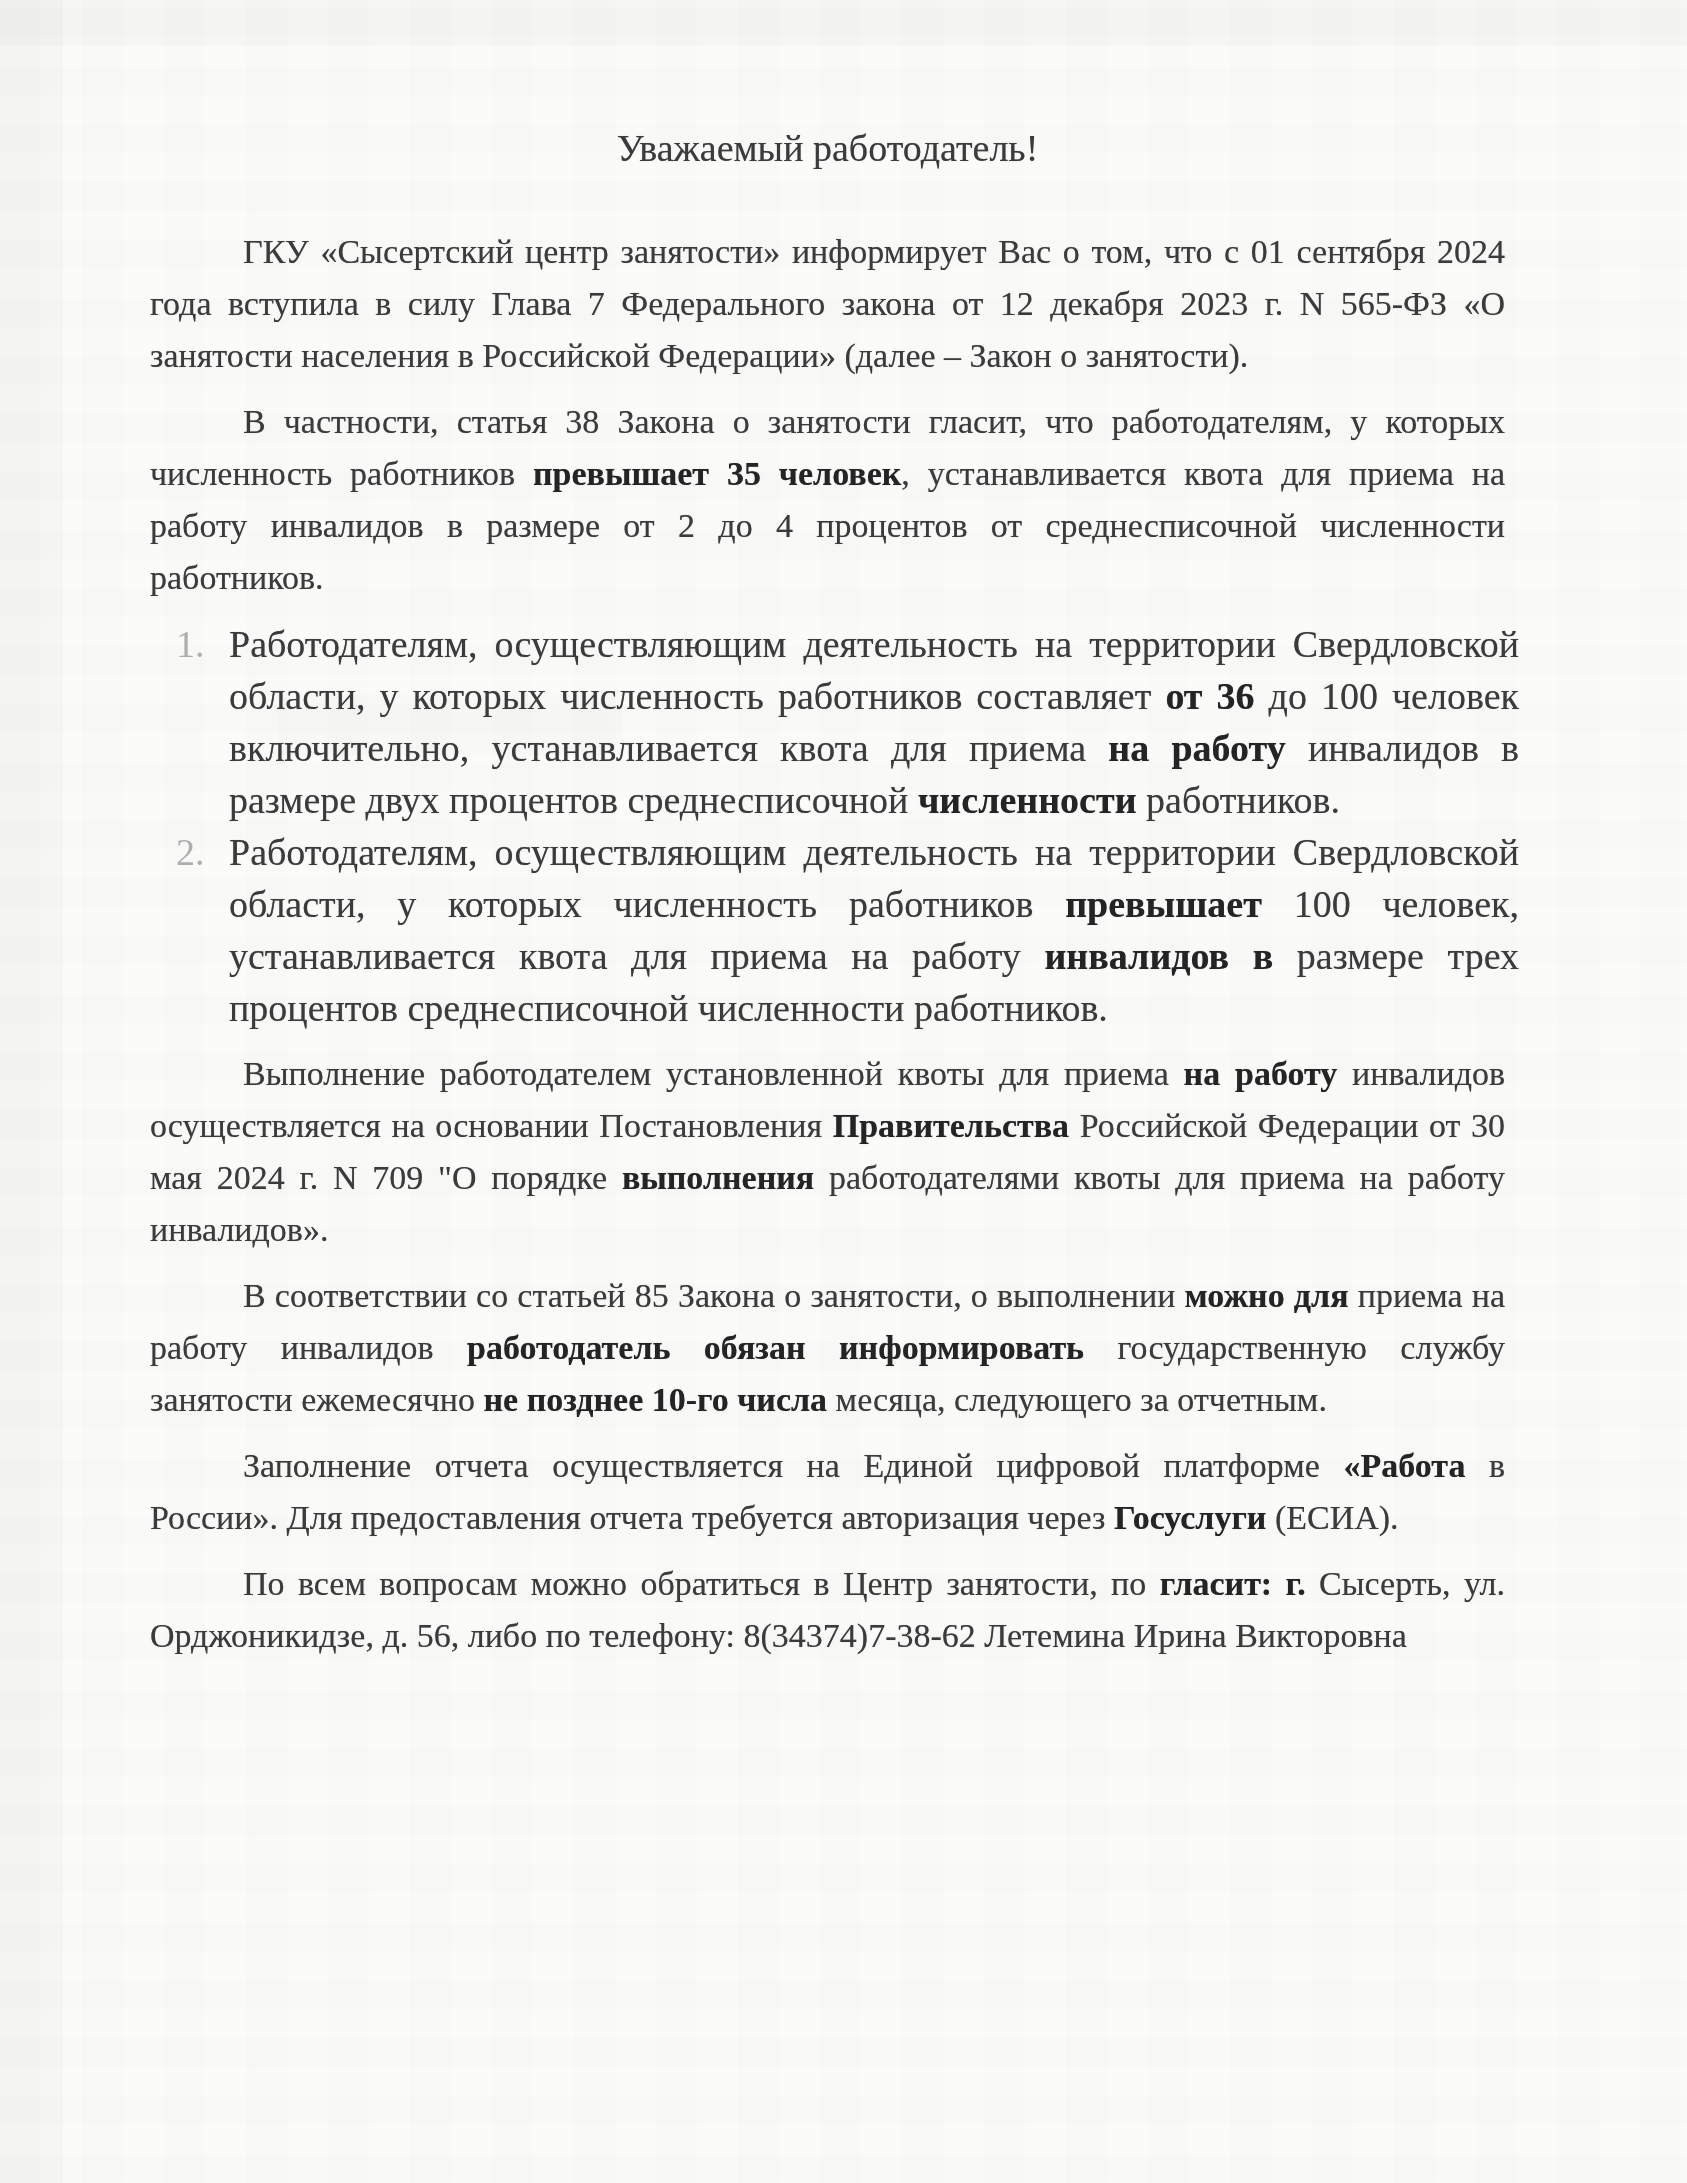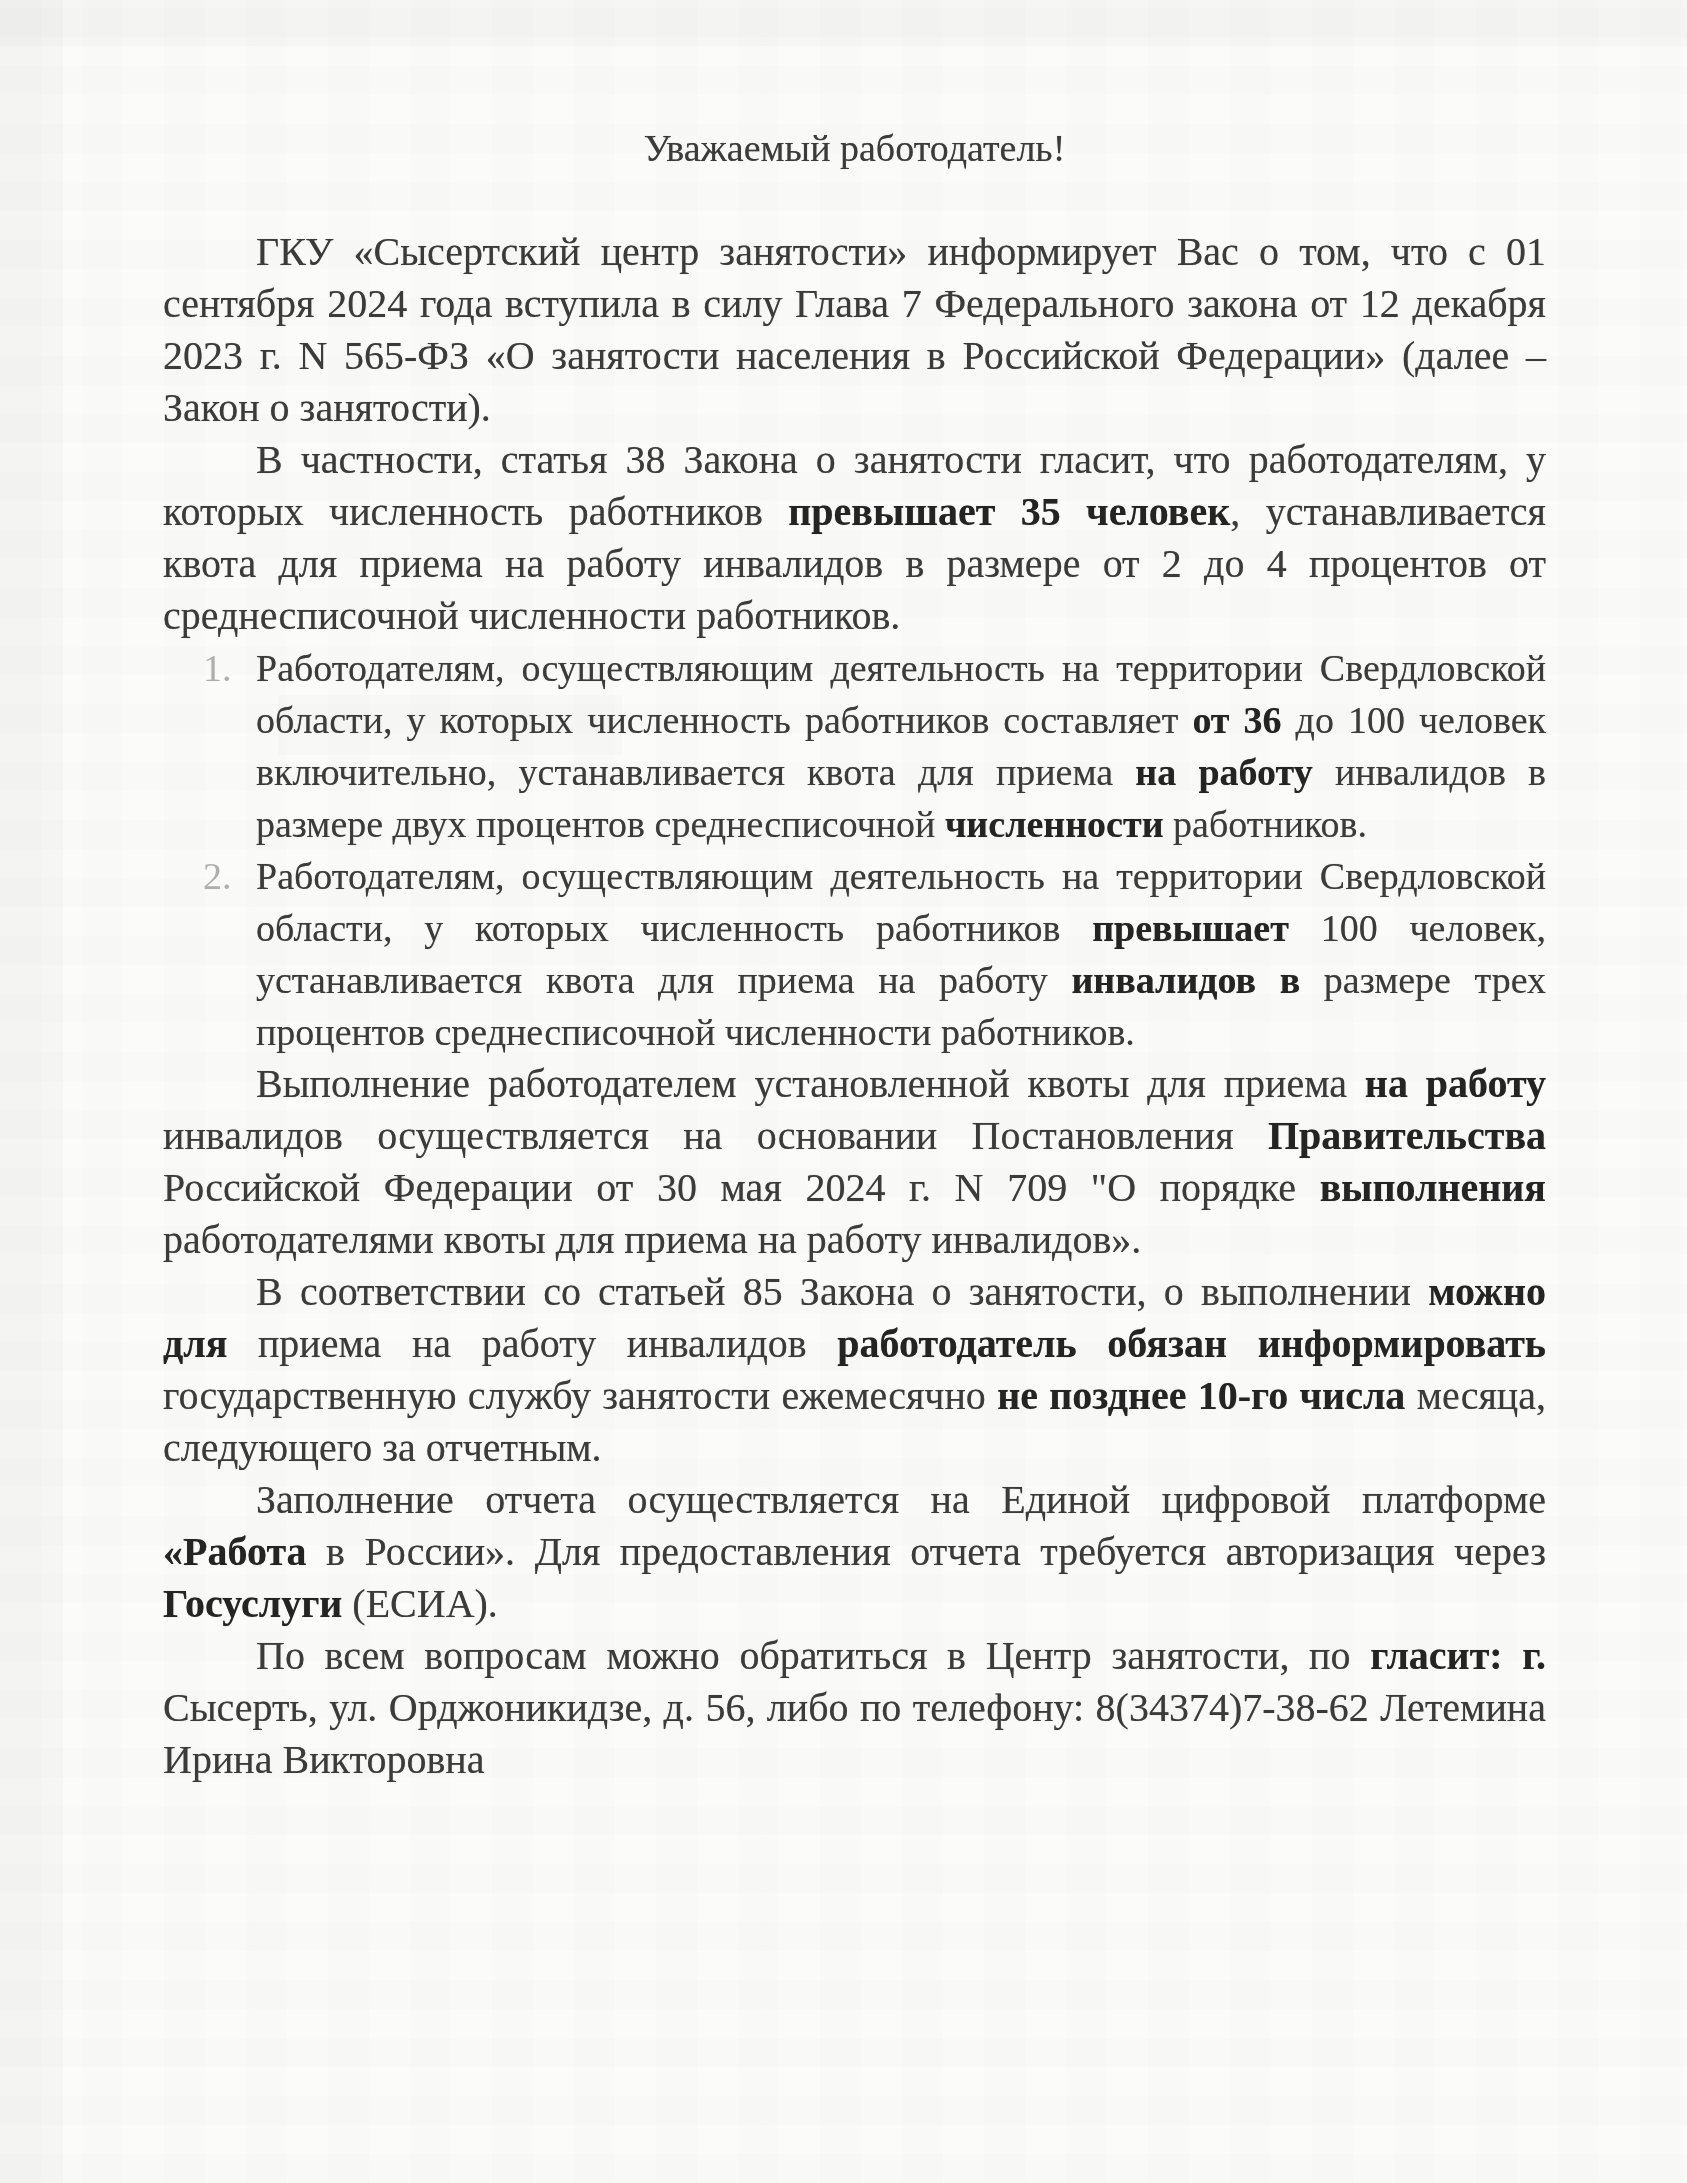--- a/index.html
+++ b/index.html
@@ -11,35 +11,35 @@
     background-image:
       repeating-linear-gradient(0deg, rgba(90,90,90,0.012) 0 29px, transparent 29px 58px),
       repeating-linear-gradient(90deg, rgba(90,90,90,0.012) 0 41px, transparent 41px 82px);
     overflow: hidden;
     font-family: "Liberation Serif", "DejaVu Serif", serif;
     color: #3b3b3b;
   }
   .artifact { position: absolute; pointer-events: none; }
   .content {
     position: absolute;
-    left: 163px;
+    left: 136px;
     top: 122px;
     width: 1383px;
   }
   .title {
     font-size: 38px;
     line-height: 52px;
     font-weight: normal;
     text-align: center;
     margin: 0 0 52px 0;
     text-shadow: 0 0 0.7px rgba(55,55,55,0.55);
   }
   .para {
-    margin: 0;
-    font-size: 40px;
+    margin: 14px;
+    font-size: 34px;
     line-height: 52px;
     text-align: justify;
     text-indent: 93px;
     text-shadow: 0 0 0.7px rgba(55,55,55,0.55);
   }
   .li {
     position: relative;
     font-size: 38px;
     line-height: 52px;
     text-align: justify;

